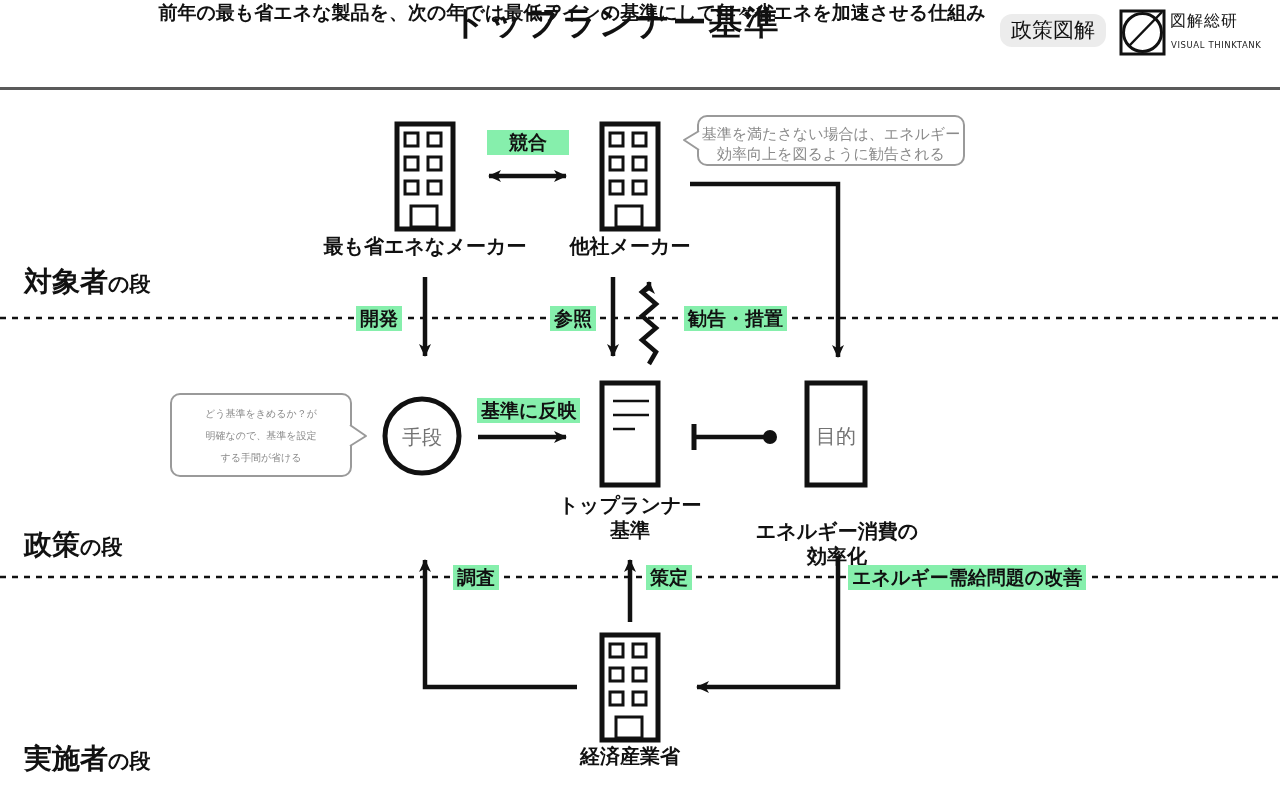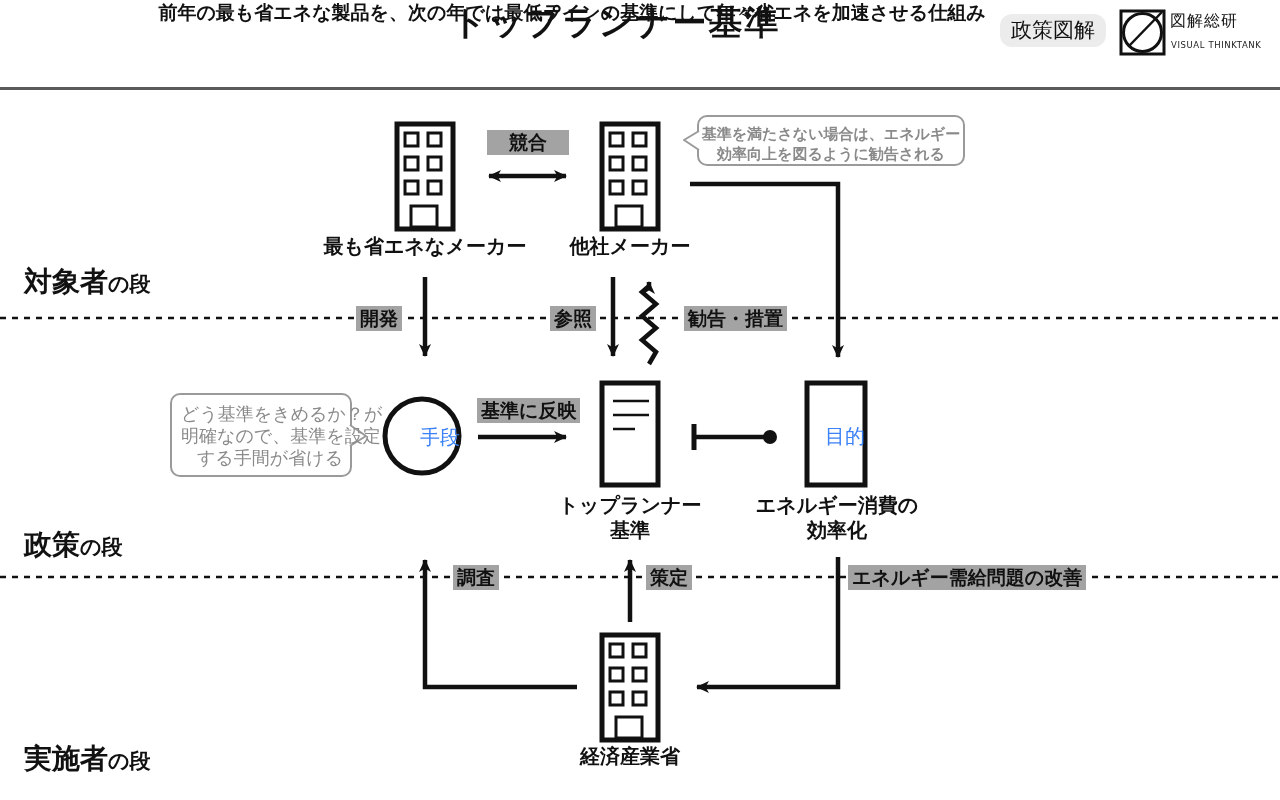--- a/index.html
+++ b/index.html
@@ -18,22 +18,22 @@
   .rule { left:0; top:87px; width:1280px; height:3px; background:#5a5a5a; }
 
   .lane { white-space:nowrap; }
   .lane .big { font-size:28px; font-weight:bold; }
   .lane .small { font-size:21px; font-weight:bold; }
   .lane1 { left:24px; top:263px; }
   .lane2 { left:24px; top:526px; }
   .lane3 { left:24px; top:740px; }
 
   .node-lbl { font-size:20px; font-weight:bold; text-align:center; line-height:25px; white-space:nowrap; }
-  .edge-lbl { font-size:19px; font-weight:bold; white-space:nowrap; background:#a3a3a3; padding:0 4px; line-height:25px; }
-  .role-lbl { font-size:20px; color:#3b82f6; text-align:right; white-space:nowrap; }
+  .edge-lbl { font-size:19px; font-weight:bold; white-space:nowrap; background:#86efac; padding:0 4px; line-height:25px; }
+  .role-lbl { font-size:20px; color:#737373; text-align:center; white-space:nowrap; }
   .bubble-txt { font-size:15px; color:#8a8a8a; text-align:center; white-space:nowrap; }
 </style>
 </head>
 <body>
 
 <div id="canvas">
 
   <svg class="layer" width="1280" height="800" viewBox="0 0 1280 800">
     <defs>
       <marker id="ah" markerUnits="userSpaceOnUse" markerWidth="18" markerHeight="16" refX="12" refY="7" orient="auto-start-reverse">
@@ -135,41 +135,41 @@
   <div class="abs lane lane3">
     <span class="big">実施者</span><span class="small">の段</span>
   </div>
 
   <div class="abs node-lbl" style="left:320px; top:234px; width:210px;">最も省エネなメーカー</div>
   <div class="abs node-lbl" style="left:555px; top:234px; width:150px;">他社メーカー</div>
   <div class="abs node-lbl" style="left:555px; top:493px; width:150px;">
     <div>トップランナー</div>
     <div>基準</div>
   </div>
-  <div class="abs node-lbl" style="left:752px; top:493px; width:170px;">
+  <div class="abs node-lbl" style="left:752px; top:519px; width:170px;">
     <div>エネルギー消費の</div>
     <div>効率化</div>
   </div>
   <div class="abs node-lbl" style="left:555px; top:744px; width:150px;">経済産業省</div>
 
   <div class="abs role-lbl" style="left:384px; top:424px; width:76px;">手段</div>
   <div class="abs role-lbl" style="left:807px; top:423px; width:58px;">目的</div>
 
   <div class="abs edge-lbl" style="left:487px; top:130px; width:82px; text-align:center;">競合</div>
   <div class="abs edge-lbl" style="left:356px; top:306px;">開発</div>
   <div class="abs edge-lbl" style="left:550px; top:306px;">参照</div>
   <div class="abs edge-lbl" style="left:684px; top:306px;">勧告・措置</div>
   <div class="abs edge-lbl" style="left:477px; top:398px;">基準に反映</div>
   <div class="abs edge-lbl" style="left:453px; top:565px;">調査</div>
   <div class="abs edge-lbl" style="left:646px; top:565px;text-align:right;">策定</div>
   <div class="abs edge-lbl" style="left:848px; top:565px;">エネルギー需給問題の改善</div>
 
-  <div class="abs bubble-txt" style="left:700px; top:124px; width:262px; line-height:20px;font-weight:bold;">
+  <div class="abs bubble-txt" style="left:700px; top:124px; width:262px; line-height:20px;">
     <div>基準を満たさない場合は、エネルギー</div>
     <div>効率向上を図るように勧告される</div>
   </div>
-  <div class="abs bubble-txt" style="left:181px; top:403px; width:178px; line-height:22px; font-size:18px;">
+  <div class="abs bubble-txt" style="left:172px; top:403px; width:178px; line-height:22px; font-size:10px;">
     <div>どう基準をきめるか？が</div>
     <div>明確なので、基準を設定</div>
     <div>する手間が省ける</div>
   </div>
 
 </div>
 
 </body></html>

